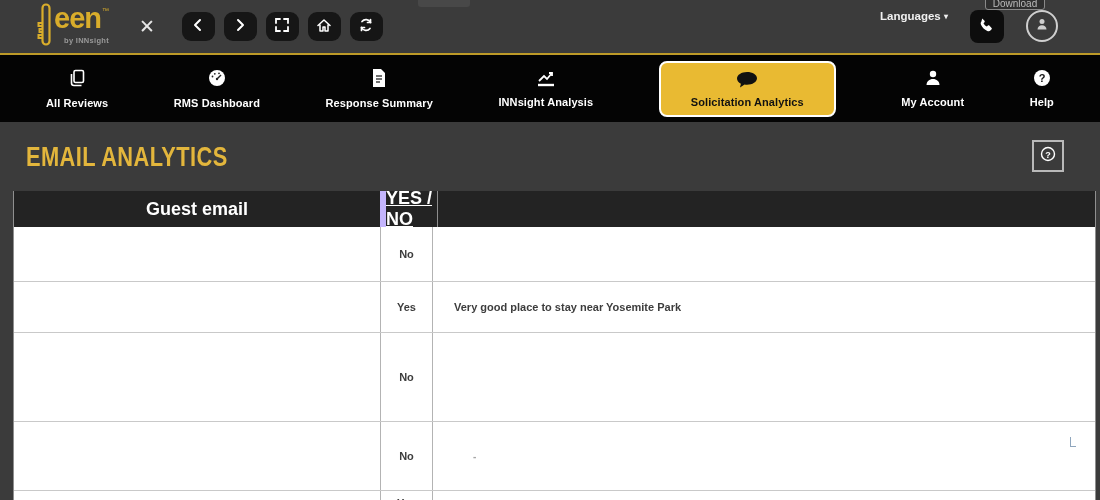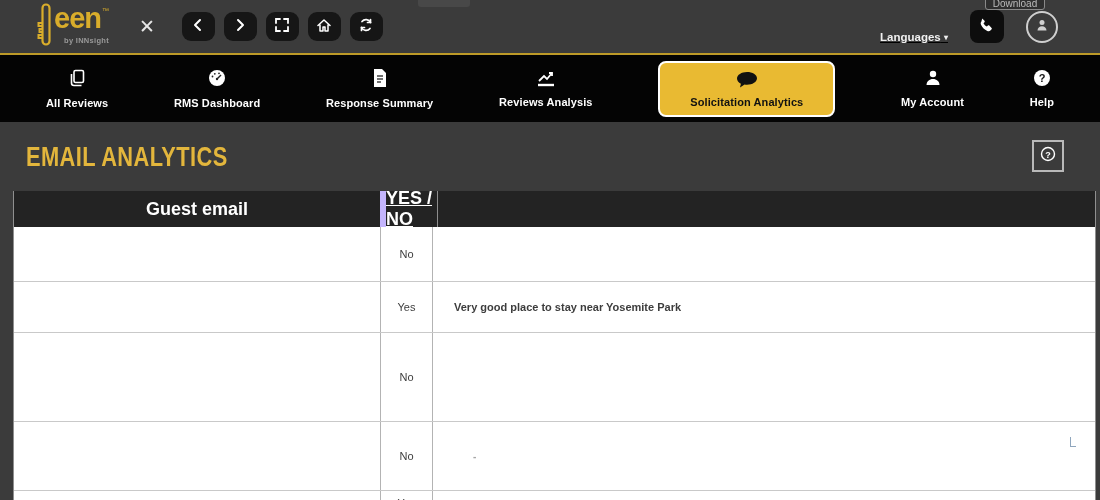--- a/index.html
+++ b/index.html
@@ -16,21 +16,21 @@
   .logo{margin-left:36px;display:flex;align-items:flex-start;cursor:pointer;}
   .logo-textcol{display:flex;flex-direction:column;margin-left:2px;}
   .logo-word{display:flex;align-items:flex-start;}
   .logo-brand{font-size:29px;font-weight:bold;color:#d9ad2b;line-height:30px;letter-spacing:-1px;}
   .logo-tm{font-size:7px;color:#d9ad2b;margin-top:4px;margin-left:1px;}
   .logo-byline{font-size:7.5px;color:#9a9a9a;font-weight:bold;text-align:right;margin-top:3px;letter-spacing:.3px;}
   .close-x{margin-left:30px;color:#e8e8e8;font-size:19px;line-height:19px;cursor:pointer;}
   .tbtn-group{display:flex;gap:9px;margin-left:27px;}
   .tbtn{width:33px;height:29px;background:#161616;border-radius:9px;
     display:flex;align-items:center;justify-content:center;cursor:pointer;}
-  .topbar-right{margin-left:auto;display:flex;align-items:flex-end;gap:22px;margin-right:42px;text-decoration:underline;}
+  .topbar-right{margin-left:auto;display:flex;align-items:flex-start;gap:22px;margin-right:42px;}
   .languages{color:#f0f0f0;font-size:11.5px;font-weight:600;cursor:pointer;white-space:nowrap;}
   .caret{font-size:8px;vertical-align:1px;}
   .phone-btn{width:34px;height:33px;background:#0d0d0d;border-radius:8px;
     display:flex;align-items:center;justify-content:center;cursor:pointer;}
   .profile-btn{width:28px;height:28px;border-radius:50%;border:2px solid #cfcfcf;
     display:flex;align-items:center;justify-content:center;cursor:pointer;}
   .download-partial{
     position:absolute;top:-13px;right:55px;width:58px;height:21px;
     background:#2f2f2f;border:1px solid #8a8a8a;border-radius:3px;color:#bbb;
     font-size:10px;display:flex;align-items:flex-end;justify-content:center;
@@ -67,21 +67,21 @@
   .hc3{flex:1;}
   .trow{display:flex;border-bottom:1px solid #c9c9c9;background:#fff;}
   .tbody .trow:nth-child(1){height:54px;}
   .tbody .trow:nth-child(2){height:50px;}
   .tbody .trow:nth-child(3){height:88px;}
   .tbody .trow:nth-child(4){height:68px;}
   .tbody .trow:nth-child(5){height:60px;border-bottom:none;}
   .c1{width:366px;}
   .c2{width:51px;border-left:1px solid #b3b3b3;border-right:1px solid #b3b3b3;
     display:flex;align-items:center;justify-content:center;
-    font-size:11px;font-weight:400;color:#3d3d3d;}
+    font-size:11px;font-weight:700;color:#3d3d3d;}
   .c3{flex:1;display:flex;align-items:center;padding-left:21px;
     font-size:11px;font-weight:700;color:#3d3d3d;}
   .tbody .trow:nth-child(4) .c3{color:#a6a6a6;padding-left:40px;font-size:10px;}
   .tbody .trow:nth-child(5) .c2{align-items:flex-start;padding-top:6px;}
   
   .mouse-cursor{position:absolute;left:1070px;top:437px;width:5px;height:9px;
     border-left:1px solid #8fa6bd;border-bottom:1px solid #8fa6bd;}
 </style>
 </head>
 <body>
@@ -210,21 +210,21 @@
   </div>
 
   <div class="nav-item">
     <span>
       <svg width="20" height="18" viewBox="0 0 20 18">
         <line x1="2" y1="16" x2="18" y2="16" stroke="#fff" stroke-width="2.4"></line>
         <polyline points="3,12 8,7 11,10 16,4" fill="none" stroke="#fff" stroke-width="1.8"></polyline>
         <path d="M13 4 h3 v3" fill="none" stroke="#fff" stroke-width="1.8"></path>
       </svg>
     </span>
-    <span class="nlabel">Reviews Analysis</span>
+    <span class="nlabel">INNsight Analysis</span>
   </div>
 
 
   <div class="nav-item active">
     <span>
       <svg width="22" height="18" viewBox="0 0 22 18">
         <path d="M11 1 c-5.5 0 -10 2.9 -10 6.5 0 2.1 1.5 4 3.9 5.2 L4 16.5 8.6 13.6 c.8 .1 1.6 .2 2.4 .2 5.5 0 10 -2.9 10 -6.5 S16.5 1 11 1z" fill="#111"></path>
       </svg>
     </span>
     <span class="nlabel">Solicitation Analytics</span>

